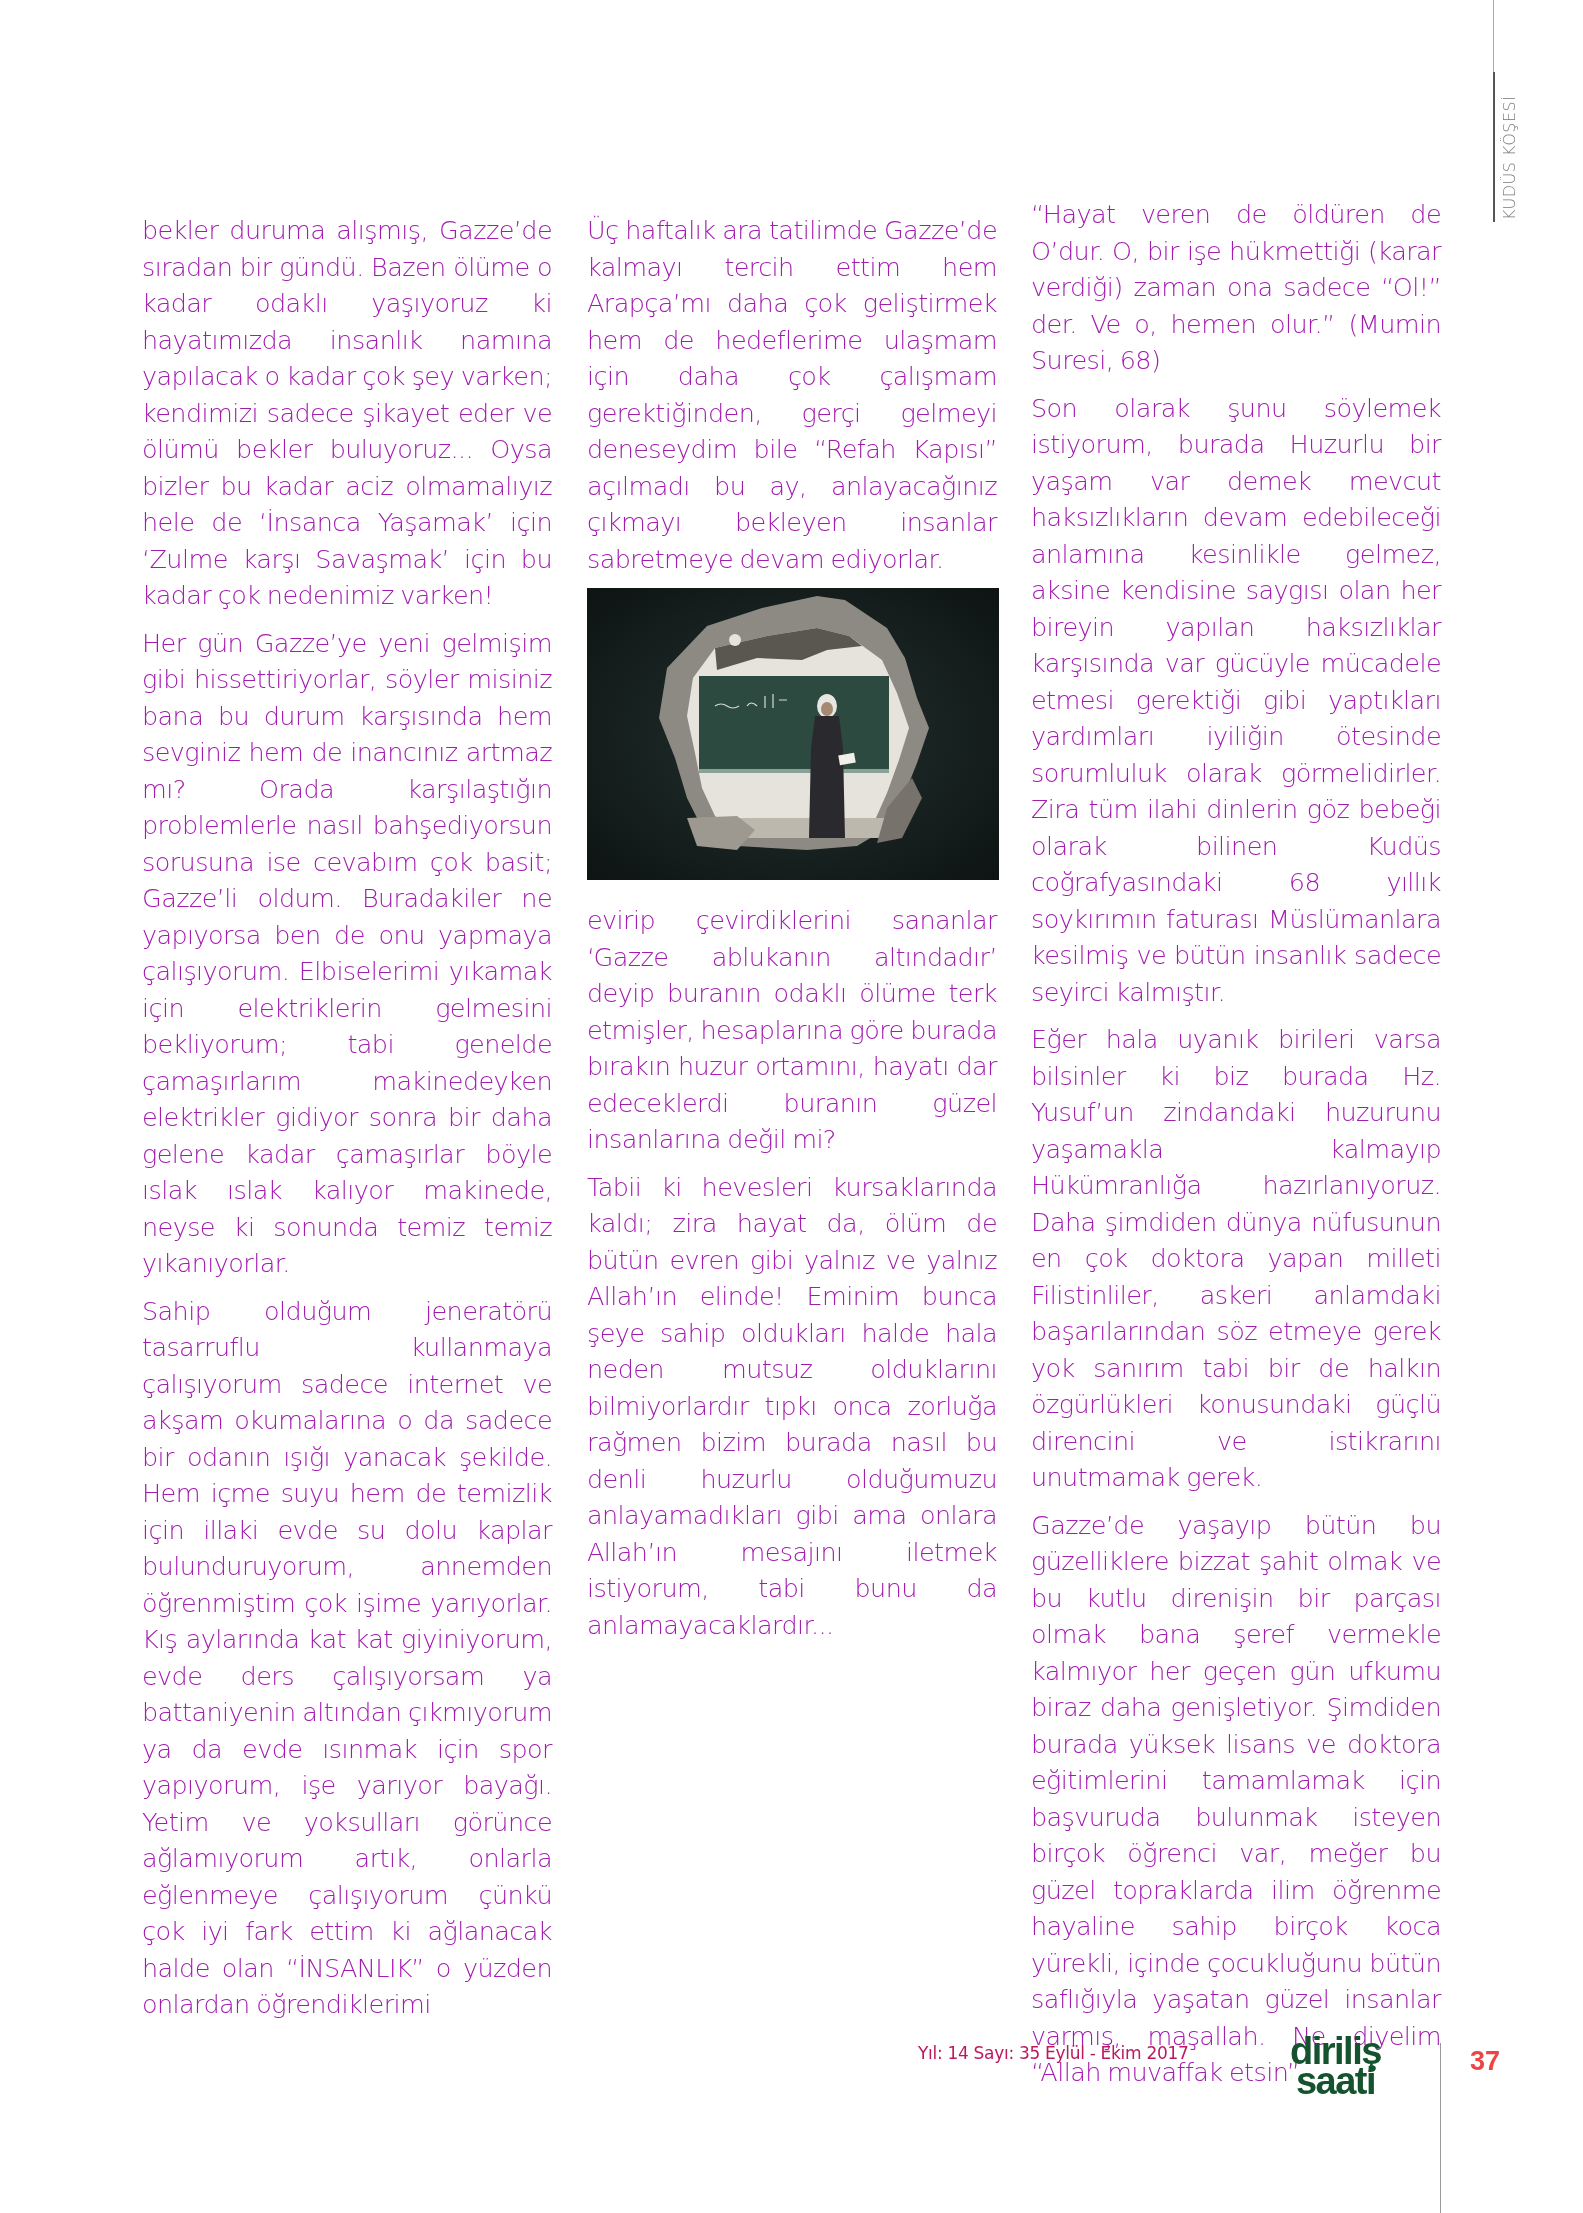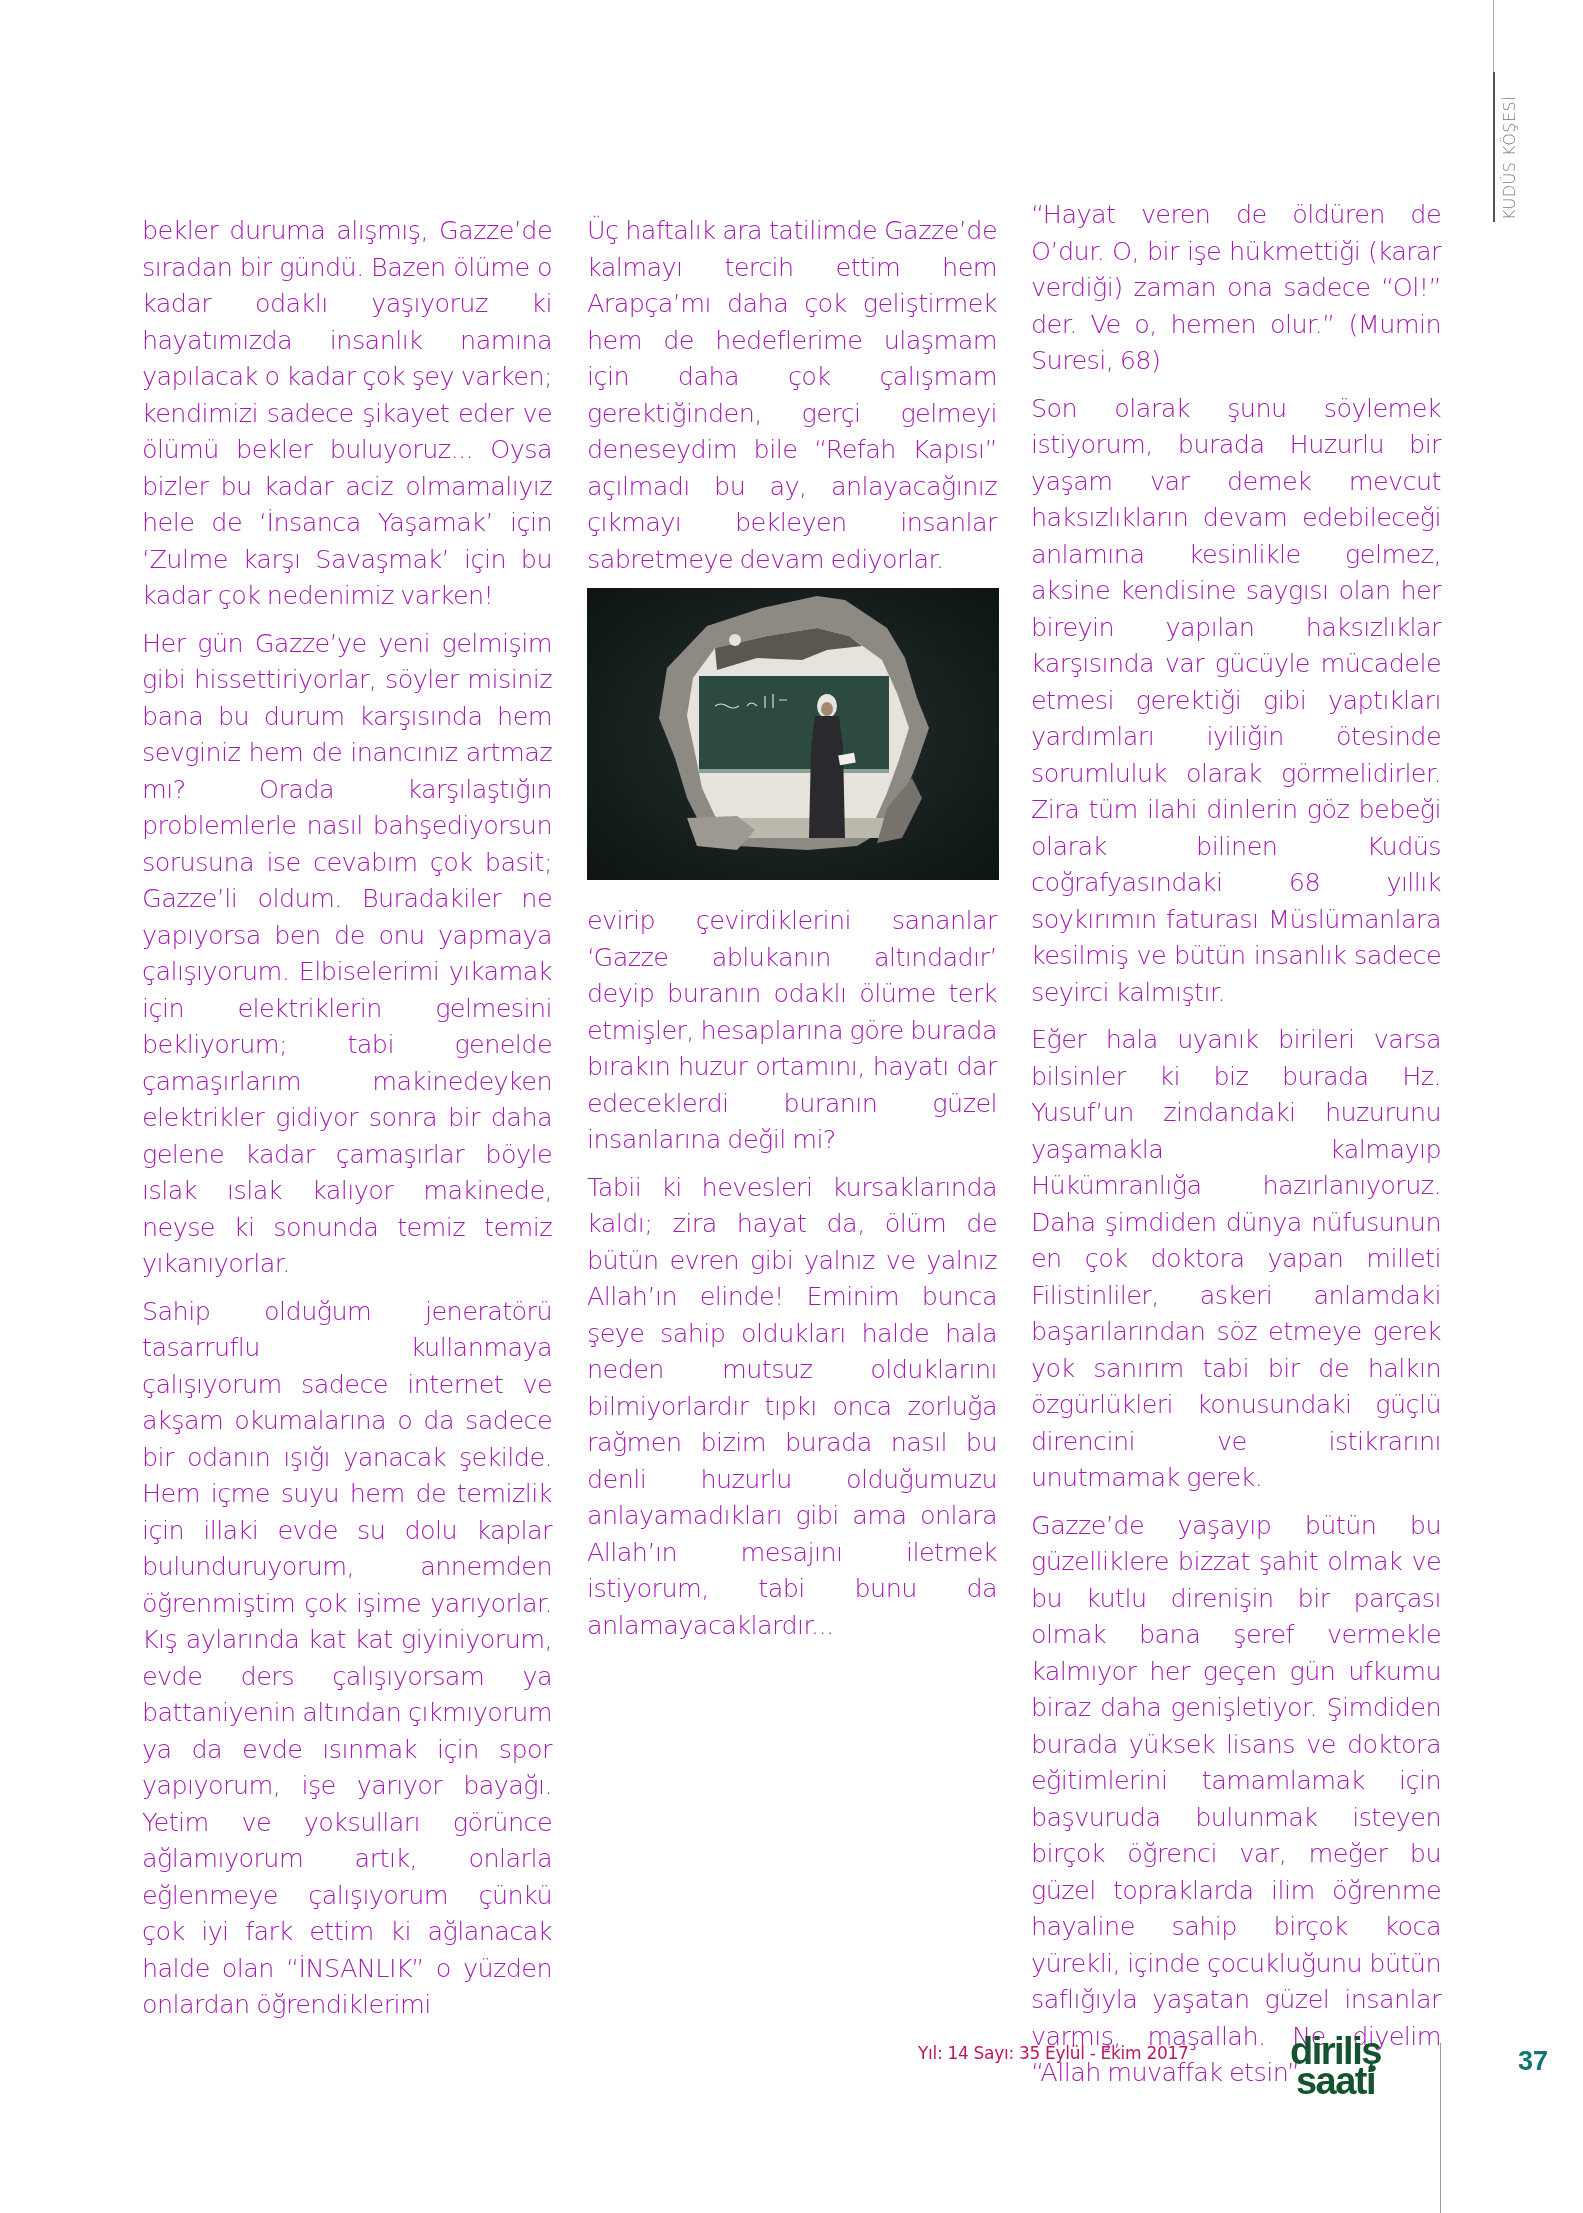--- a/index.html
+++ b/index.html
@@ -20,21 +20,21 @@
   .section-label { position:absolute; left:1500px; top:220px; transform-origin:left top;
                    transform:rotate(-90deg); font-size:16px; letter-spacing:0.5px;
                    color:#777; font-weight:300; white-space:nowrap; }
   .footer-issue { position:absolute; left:918px; top:2043px; font-size:17px; color:#be185d;
                   letter-spacing:-0.3px; }
   .logo { position:absolute; left:1290px; top:2036px; font-family:"Liberation Sans", sans-serif;
           font-weight:bold; color:#14532d; line-height:30px; font-size:38px; letter-spacing:-1.5px; text-align:center; }
   .logo span { display:block; }
   .footer-rule { position:absolute; left:1440px; top:2043px; width:1px; height:170px; background:#999; }
   .page-number { position:absolute; left:1470px; top:2046px; font-family:"Liberation Sans", sans-serif;
-                 font-weight:bold; font-size:27px; color:#0f766e;margin-left:48px; }
+                 font-weight:bold; font-size:27px; color:#ef4444; }
 </style>
 </head>
 <body>
 
 <div class="side-rule-top"></div>
 <div class="side-rule"></div>
 <div class="section-label">KUDÜS KÖŞESİ</div>
 
 <div class="col" id="col1">
   <p>bekler duruma alışmış, Gazze’de sıradan bir gündü. Bazen ölüme o kadar odaklı yaşıyoruz ki hayatımızda insanlık namına yapılacak o kadar çok şey varken; kendimizi sadece şikayet eder ve ölümü bekler buluyoruz... Oysa bizler bu kadar aciz olmamalıyız hele de ‘İnsanca Yaşamak’ için ‘Zulme karşı Savaşmak’ için bu kadar çok nedenimiz varken!</p>

